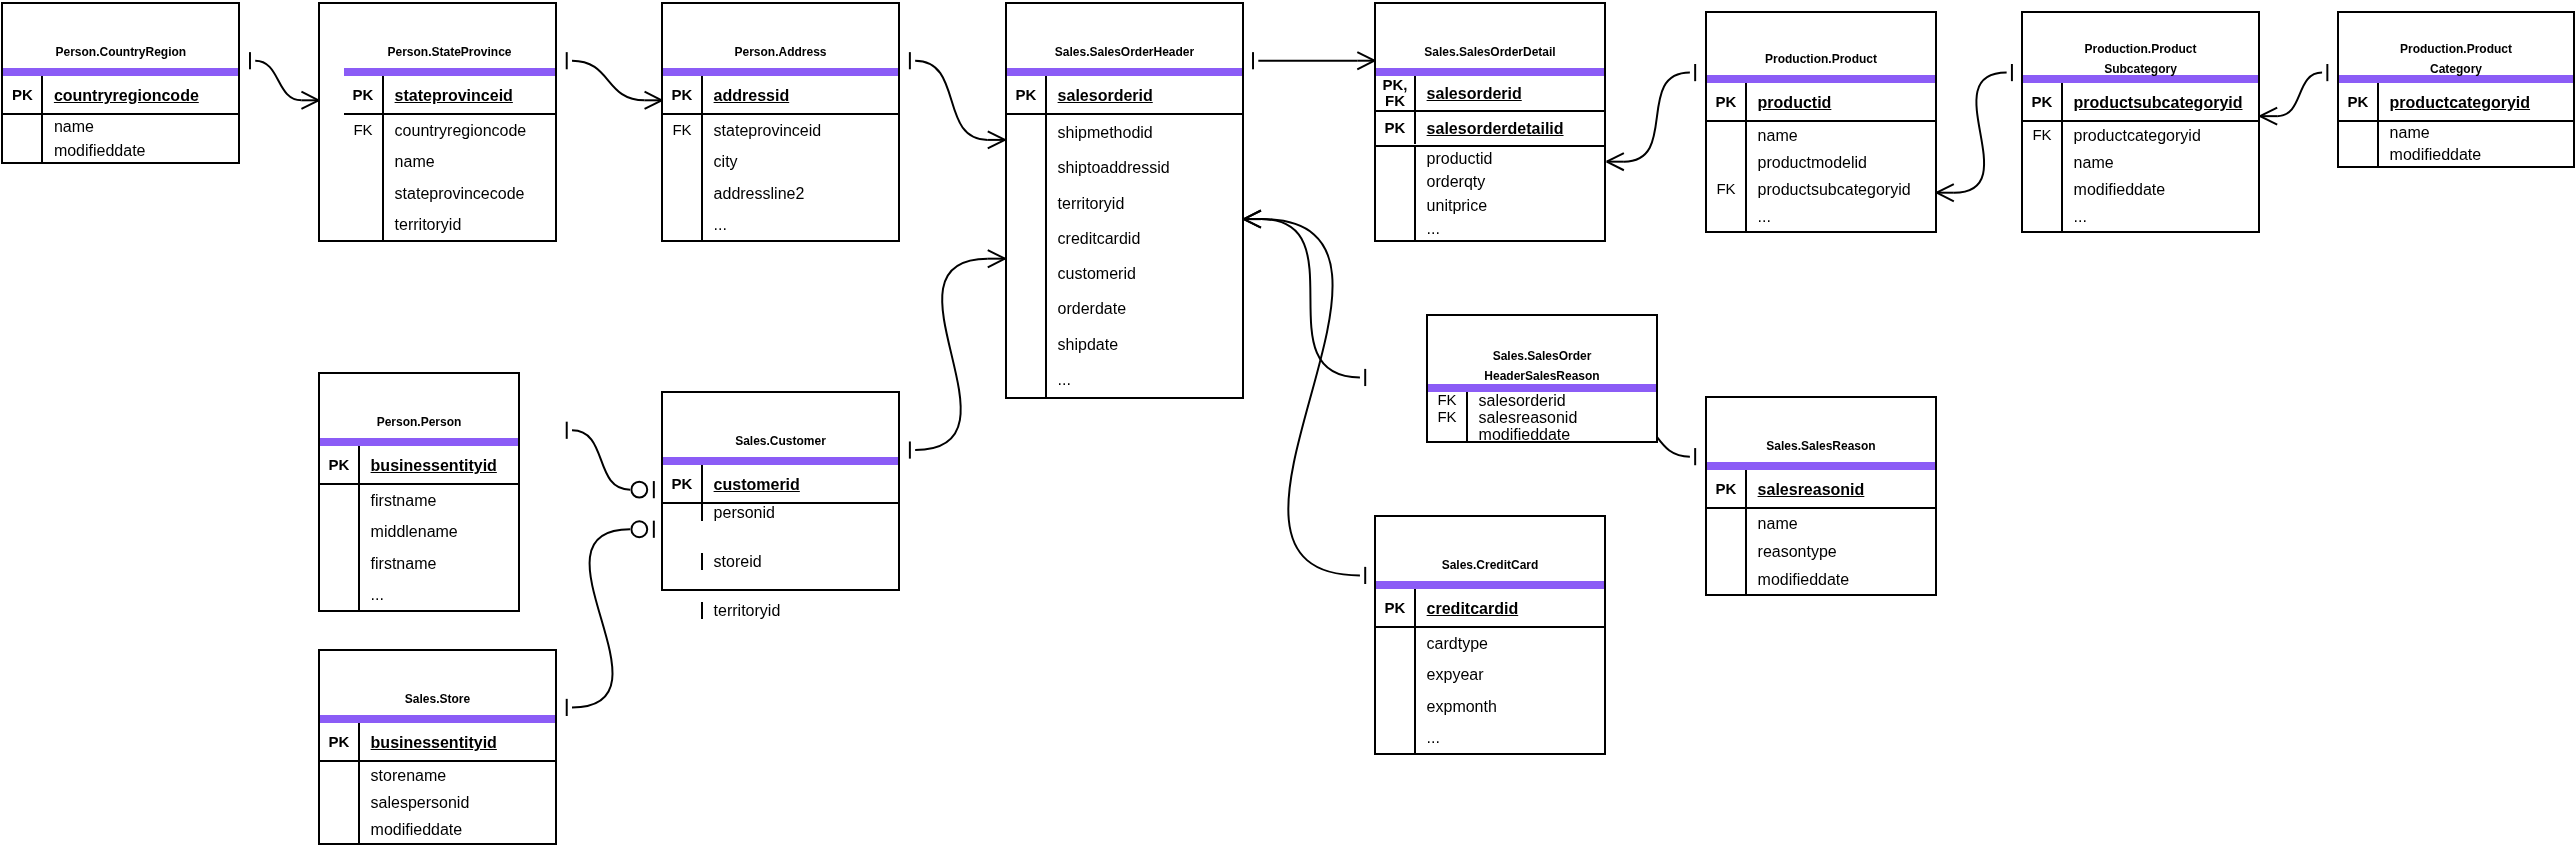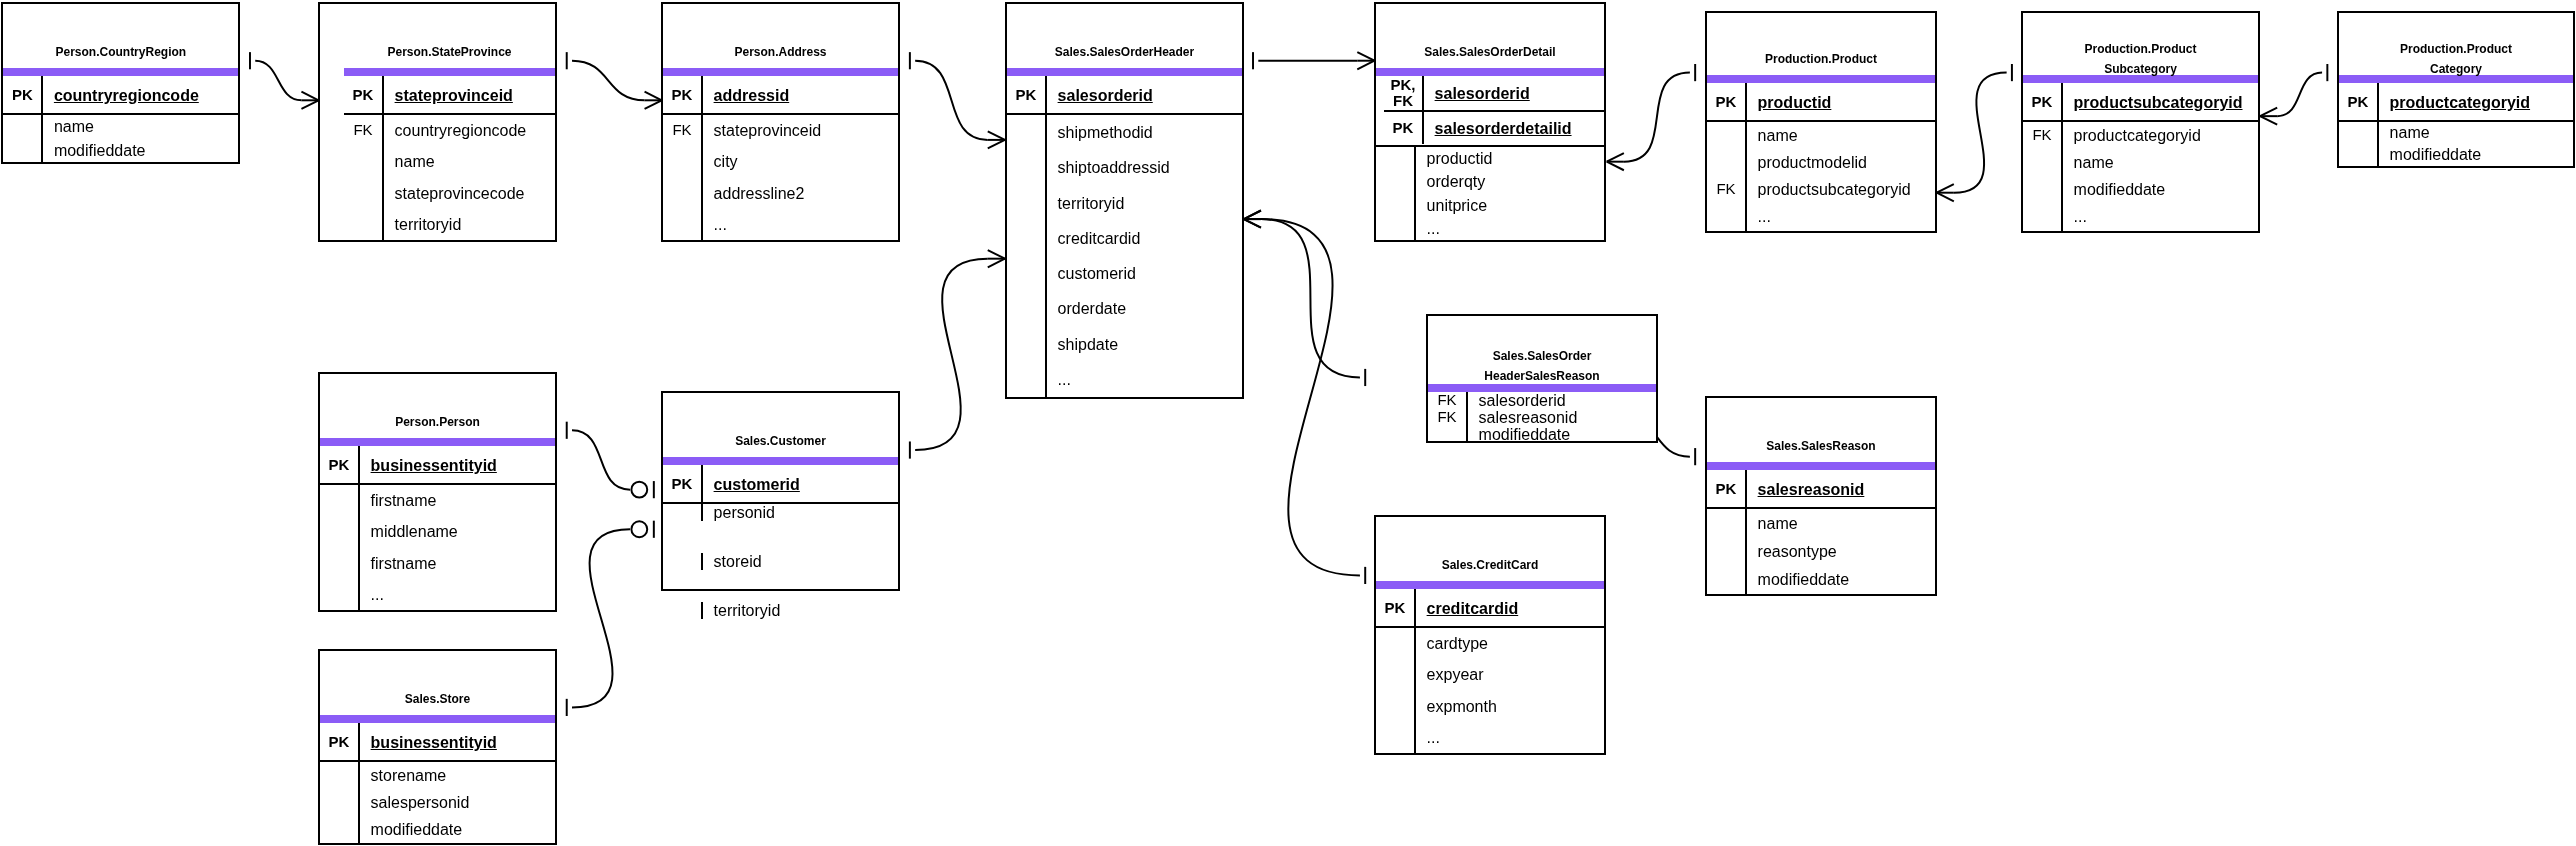--- a/index.html
+++ b/index.html
@@ -295,21 +295,21 @@
           <div class="name-cell">shipdate</div>
         </div>
         <div class="attr-row">
           <div class="key-cell"></div>
           <div class="name-cell">...</div>
         </div>
       </div>
     </div>
     <div class="entity" style="left: 1374px; top: 2px; width: 232px; height: 240px;">
       <div class="entity-title" style="height: 40px; flex: 0 0 40px;">Sales.SalesOrderDetail</div>
-      <div class="section keys" style="height: 71px; flex: 0 0 71px; padding-left: 8px;">
+      <div class="section keys" style="height: 71px; flex: 0 0 71px;">
         <div class="attr-row" style="height: 34px; flex: 0 0 34px;">
           <div class="key-cell pk">PK,
 FK</div>
           <div class="name-cell pk">salesorderid</div>
         </div>
         <div class="attr-row" style="height: 34px; flex: 0 0 34px;">
           <div class="key-cell pk">PK</div>
           <div class="name-cell pk">salesorderdetailid</div>
         </div>
       </div>
@@ -400,21 +400,21 @@
         <div class="attr-row">
           <div class="key-cell"></div>
           <div class="name-cell">name</div>
         </div>
         <div class="attr-row">
           <div class="key-cell"></div>
           <div class="name-cell">modifieddate</div>
         </div>
       </div>
     </div>
-    <div class="entity" style="left: 318px; top: 372px; width: 239px; height: 240px;">
+    <div class="entity" style="left: 318px; top: 372px; width: 202px; height: 240px;">
       <div class="entity-title" style="height: 40px; flex: 0 0 40px;">Person.Person</div>
       <div class="section keys" style="height: 39px; flex: 0 0 39px;">
         <div class="attr-row" style="height: 39px; flex: 0 0 39px;">
           <div class="key-cell pk">PK</div>
           <div class="name-cell pk">businessentityid</div>
         </div>
       </div>
       <div class="section body" style="flex: 1 1 auto;">
         <div class="attr-row">
           <div class="key-cell"></div>

